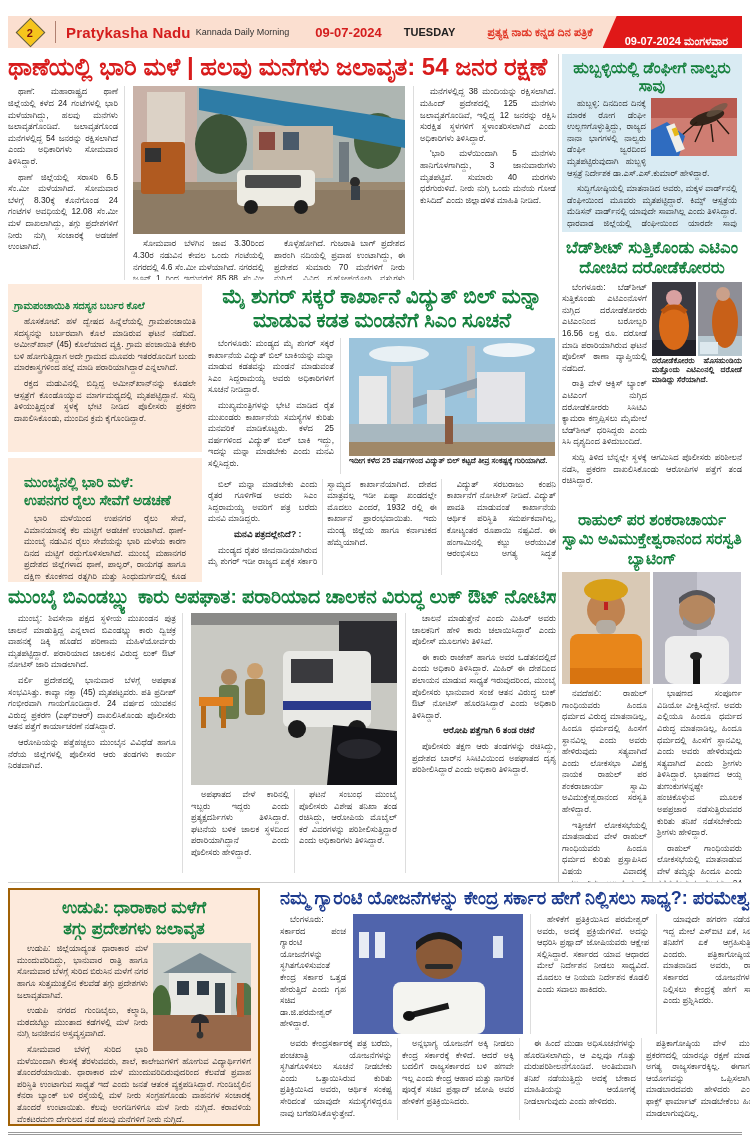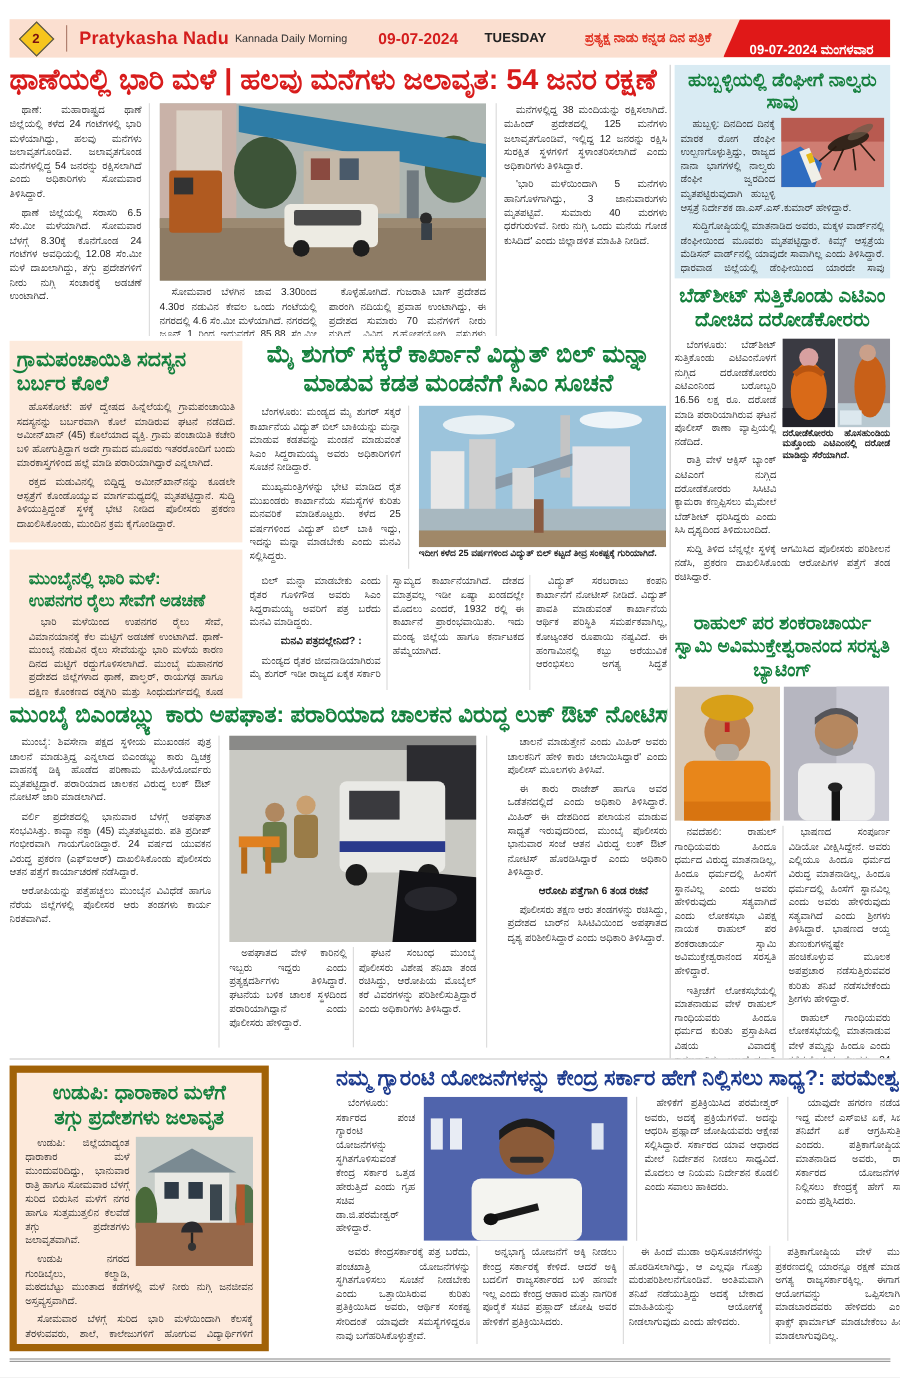--- a/index.html
+++ b/index.html
@@ -41,55 +41,55 @@
   .topstory{position:absolute;left:8px;top:54px;width:548px;height:226px;overflow:hidden;}
   .topstory-headline{font-size:24px;line-height:1.1;margin:0 0 6px 0;white-space:nowrap;}
   .topstory-body{display:flex;gap:8px;}
   .ts-col1{width:110px;flex:0 0 auto;border-right:1px solid #ddd;padding-right:6px;}
   .ts-center{width:272px;flex:0 0 auto;}
   .ts-col3{flex:1;border-left:1px solid #ddd;padding-left:6px;}
   .ts-below{display:flex;gap:10px;margin-top:4px;}
   .ts-below .bodytext{flex:1;}
   
   .murderbox{position:absolute;left:8px;top:284px;width:194px;height:168px;padding:6px;box-sizing:border-box;overflow:hidden;}
-  .murder-headline{font-size:17px;margin:0 0 4px 0;}
+  .murder-headline{font-size:10px;margin:10px 0 4px 0;}
   .mumbaibox{position:absolute;left:8px;top:458px;width:194px;height:124px;padding:16px;box-sizing:border-box;overflow:hidden;}
   .mumbai-headline{font-size:14px;line-height:1.25;margin:0 0 4px 0;}
   
   .mysugar{position:absolute;left:208px;top:284px;width:348px;height:298px;overflow:hidden;}
   .mysugar-headline{font-size:20px;line-height:1.2;text-align:center;margin:0 0 6px 0;}
   .mysugar-row{display:flex;gap:8px;}
   .ms-col1{width:126px;flex:0 0 auto;border-right:1px solid #ddd;padding-right:6px;}
   .ms-photo-block{flex:1;}
   .mysugar-bottom{margin-top:5px;height:96px;}
   
   .bmw{position:absolute;left:8px;top:586px;width:548px;height:294px;overflow:hidden;}
   .bmw-headline{font-size:19px;margin:0 0 5px 0;white-space:nowrap;}
   .bmw-row{display:flex;gap:8px;}
   .bmw-col1{width:168px;flex:0 0 auto;border-right:1px solid #ddd;padding-right:6px;}
   .bmw-center{width:206px;flex:0 0 auto;}
-  .bmw-col3{flex:1;border-left:1px solid #ddd;padding-left:17px;}
+  .bmw-col3{flex:1;border-left:1px solid #ddd;padding-left:6px;}
   .bmw-below{margin-top:4px;height:84px;}
   
   .sidebar{position:absolute;left:562px;top:54px;width:180px;height:828px;overflow:hidden;}
   .dengue{height:178px;padding:5px;box-sizing:border-box;overflow:hidden;}
   .dengue-headline{font-size:15.5px;margin:0 0 3px 0;text-align:center;}
   .dengue-photo-wrap{float:right;margin:0 0 3px 5px;}
   .atm{margin-top:6px;height:266px;overflow:hidden;}
   .atm-headline{font-size:16.5px;line-height:1.2;text-align:center;margin:0 0 4px 0;}
   .atm-row{display:flex;gap:5px;}
   .atm-textcol{flex:1;}
   .atm-imgs{flex:0 0 auto;width:90px;}
   .atm-imgs-row{display:flex;gap:2px;}
   .rahul{margin-top:6px;height:372px;overflow:hidden;}
   .rahul-headline{font-size:15.5px;line-height:1.25;text-align:center;margin:0 0 4px 0;}
   .rahul-photos{display:flex;gap:3px;margin-bottom:4px;}
   
-  .udupibox{position:absolute;left:8px;top:888px;width:216px;height:238px;box-sizing:border-box;
-            border:6px solid #a16207;padding:7px;overflow:hidden;}
+  .udupibox{position:absolute;left:8px;top:888px;width:252px;height:238px;box-sizing:border-box;
+            border:2px solid #a16207;padding:7px;overflow:hidden;}
   .udupi-headline{font-size:16.5px;line-height:1.25;text-align:center;margin:0 0 5px 0;}
   .udupi-photo-wrap{float:right;margin:0 0 3px 5px;}
   .param{position:absolute;left:280px;top:888px;width:478px;height:238px;overflow:hidden;}
   .param-headline{font-size:18px;margin:0 0 5px 0;text-align:center;white-space:nowrap;}
   .param-row{display:flex;gap:7px;}
   .pm-col1{width:66px;flex:0 0 auto;}
   .pm-col3{width:112px;flex:0 0 auto;border-left:1px solid #ddd;padding-left:6px;}
   .pm-col4{flex:1;border-left:1px solid #ddd;padding-left:6px;}
   .param-below{margin-top:4px;height:82px;}
 </style>

